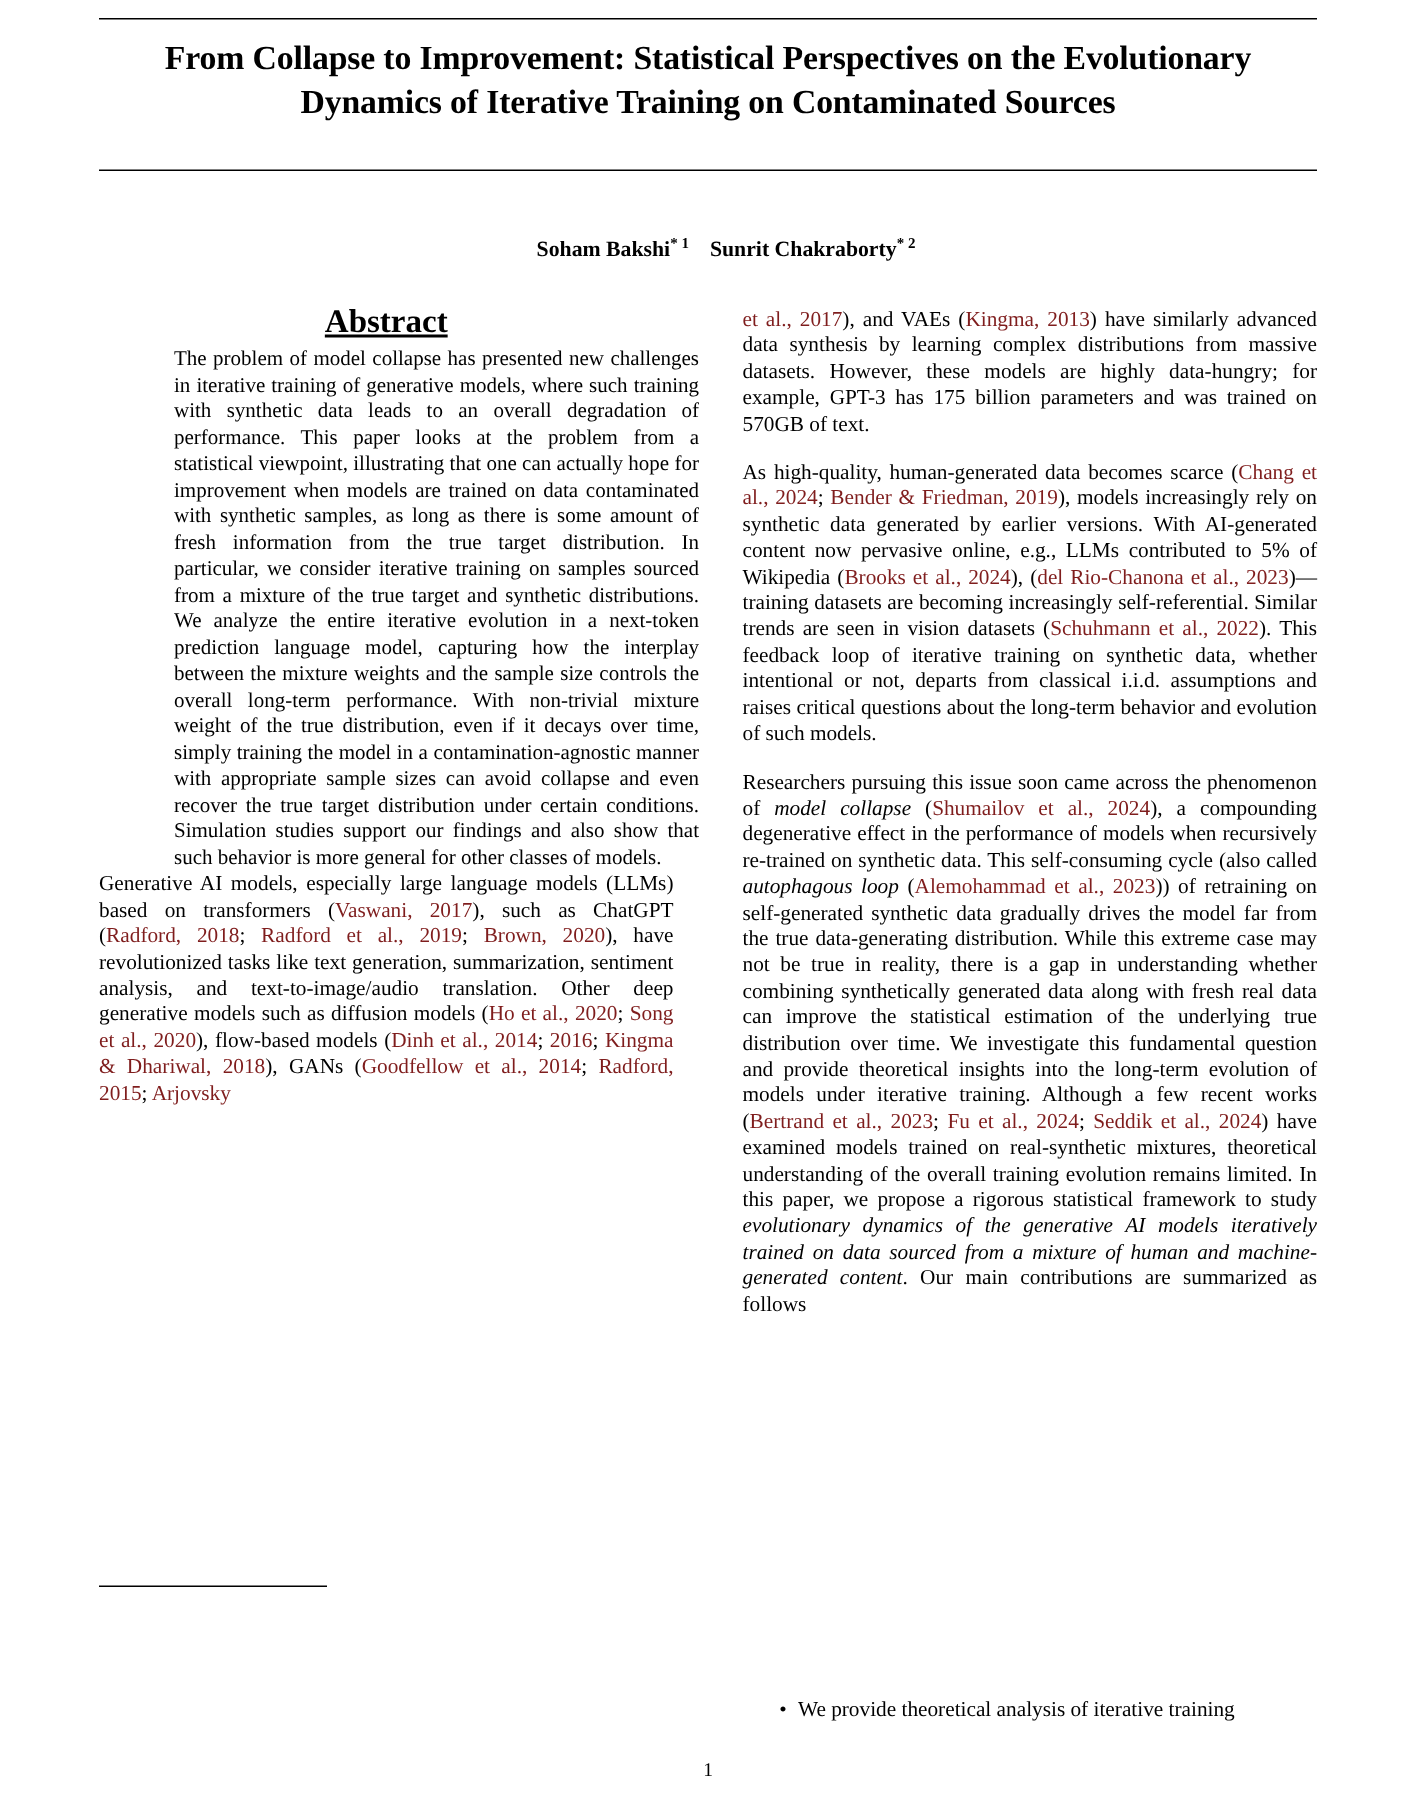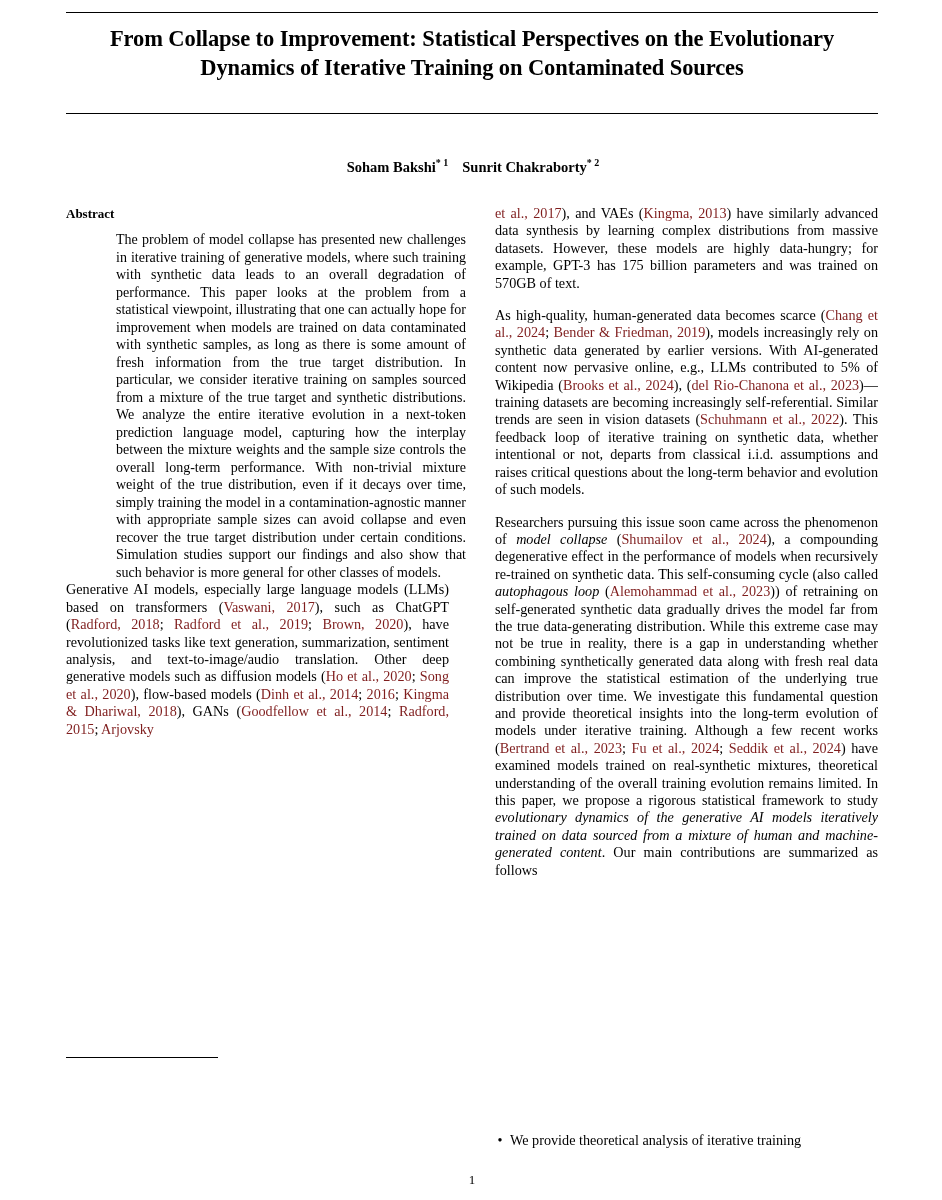--- a/index.html
+++ b/index.html
@@ -63,21 +63,21 @@
     top: 24px;
     width: 796px;
     text-align: center;
     font-size: 22.5px;
     font-weight: bold;
     line-height: 29px;
     letter-spacing: -0.1px;
   }
   .authors {
     position: absolute;
-    left: 1px;
+    left: 12px;
     top: 157px;
     width: 812px;
     text-align: center;
     font-size: 14.5px;
     font-weight: bold;
   }
   .authors .sup {
     font-size: 10px;
     vertical-align: super;
     font-weight: bold;
@@ -89,23 +89,25 @@
     top: 205px;
     width: 383px;
     font-size: 14.2px;
     line-height: 17.4px;
     text-align: justify;
   }
   .col-left { left: 0; }
   .col-right { left: 429px; }
 
   .abstract-head {
-    font-size: 13px;
+    text-align: center;
+    font-size: 22px;
     font-weight: bold;
     margin: 0 0 9px 0;
+    text-decoration: underline;
   }
   .abstract-body {
     margin: 0 0 0 50px;
     width: 350px;
     text-align: justify;
     font-size: 14px;
     line-height: 17.5px;
   }
   .section-head {
     font-size: 16px;
@@ -144,21 +146,21 @@
   .preprint {
     position: absolute;
     left: 0;
     top: 1136px;
     width: 383px;
     font-size: 12.4px;
     font-style: italic;
   }
   .bullet-block {
     position: absolute;
-    left: 424px;
+    left: 446px;
     top: 1132px;
     width: 383px;
     font-size: 14.2px;
     line-height: 17.4px;
   }
   .bullet-block .bullet {
     display: inline-block;
     width: 20px;
     text-align: center;
   }

